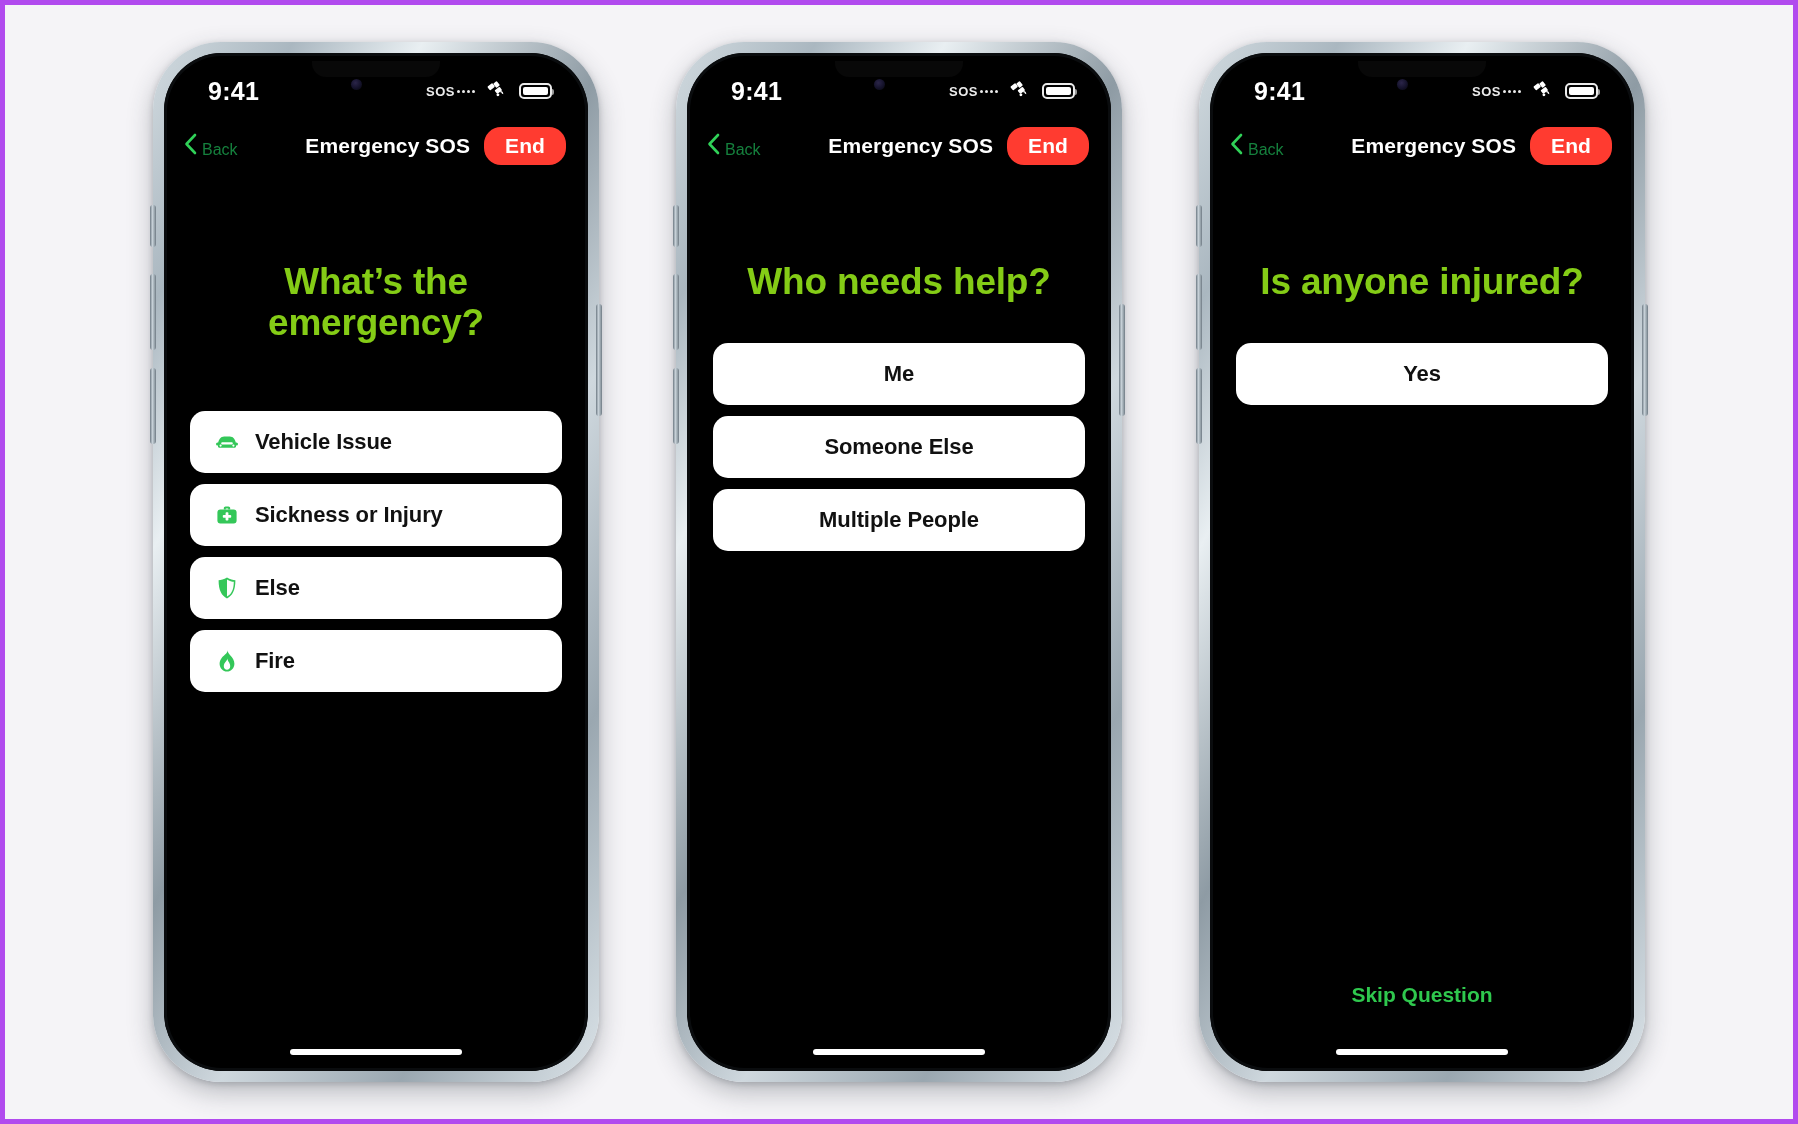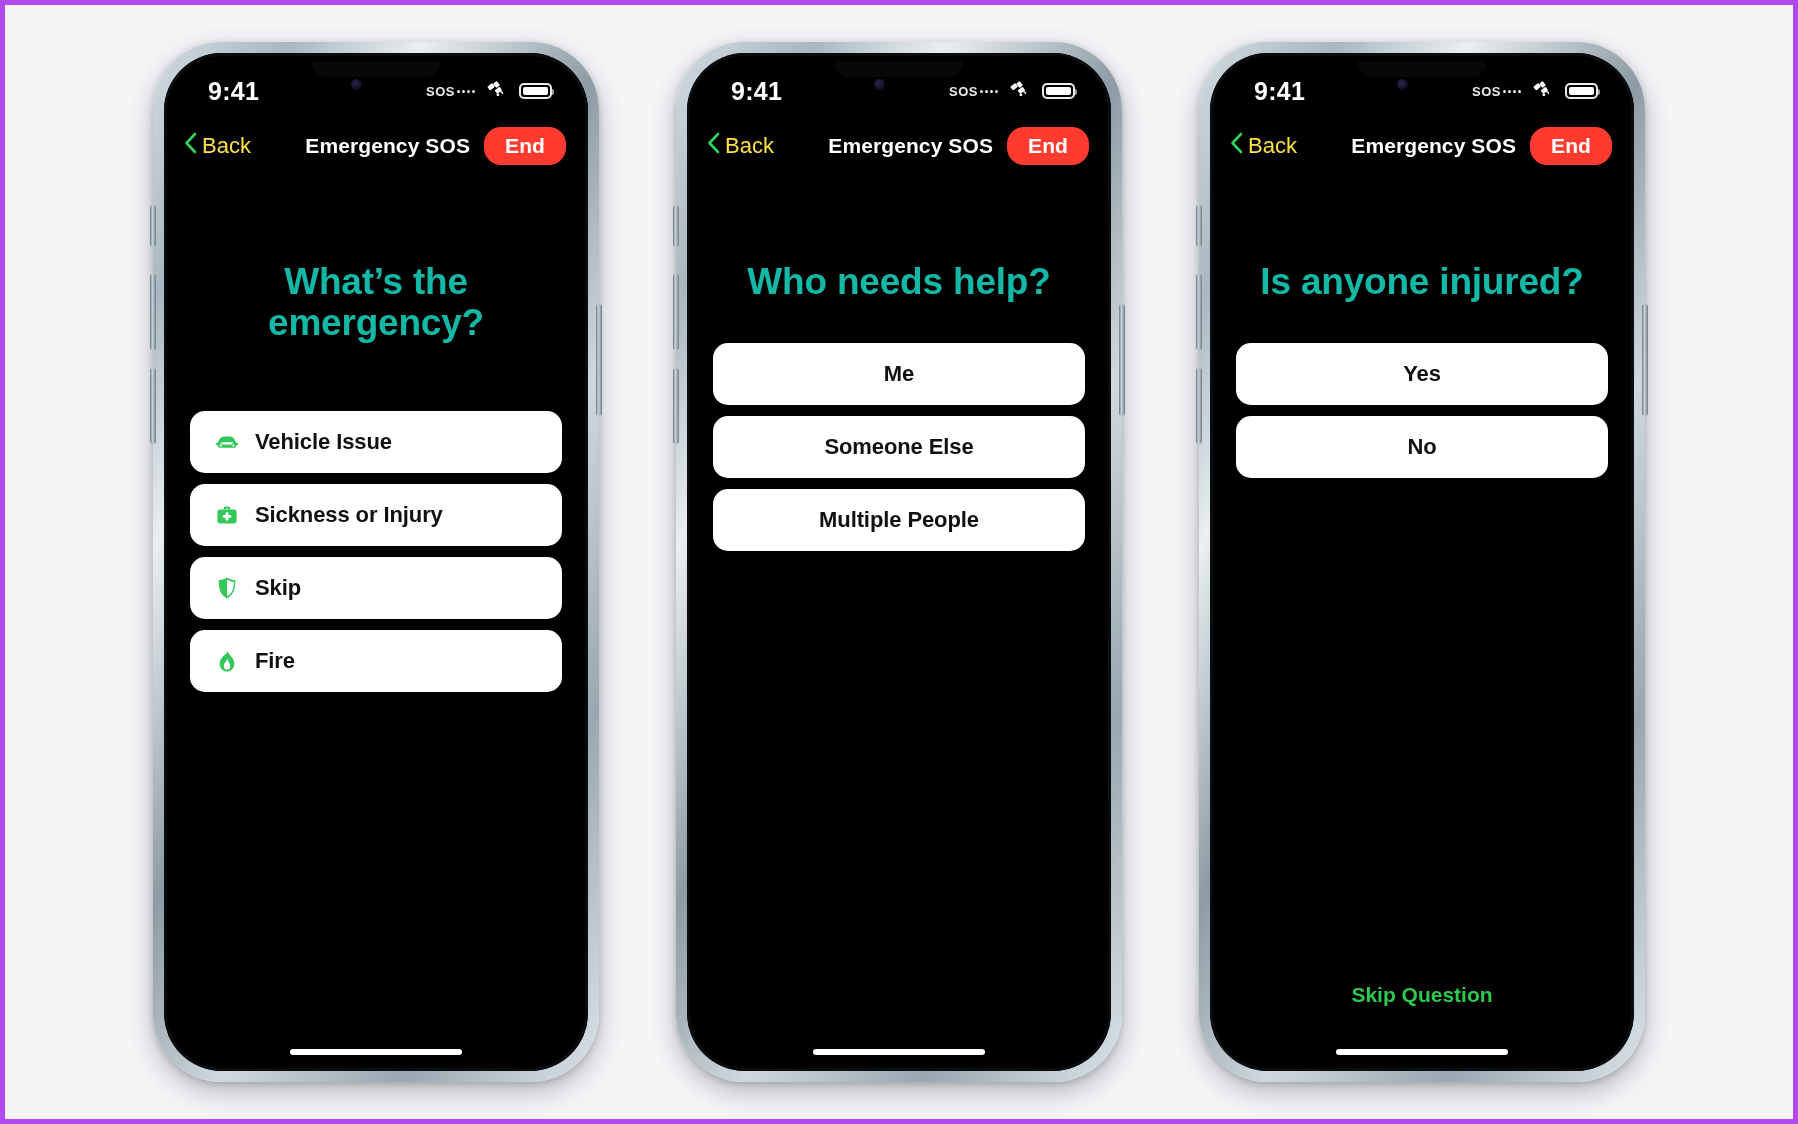--- a/index.html
+++ b/index.html
@@ -152,24 +152,24 @@
   .navbar {
     position: relative;
     height: 62px;
     display: flex;
     align-items: center;
     padding: 0 22px 0 20px;
     z-index: 7;
   }
   .nav-back {
     display: flex;
-    align-items: center;
+    align-items: flex-end;
     gap: 5px;
-    color: #fde047;
-    font-size: 22px;
+    color: #15803d;
+    font-size: 16px;
     font-weight: 400;
     cursor: pointer;
     min-width: 96px;
   }
   .nav-back .chev { display: block; }
   .nav-title {
     flex: 1;
     text-align: right;
     color: #fff;
     font-size: 21px;
@@ -198,21 +198,21 @@
   .screen-body {
     position: relative;
     height: calc(100% - 124px);
     display: flex;
     flex-direction: column;
     padding: 0 26px;
     z-index: 4;
   }
 
   .question {
-    color: #14b8a6;
+    color: #84cc16;
     font-size: 37px;
     font-weight: 700;
     text-align: center;
     line-height: 1.12;
     letter-spacing: -.2px;
     margin-top: 84px;
     white-space: pre-line;
   }
   .question.narrow { max-width: 280px; margin-left: auto; margin-right: auto; }
 
@@ -364,21 +364,21 @@
           <span class="opt-label">Sickness or Injury</span>
         </button>
 
         <button class="option">
           <span class="opt-icon">
             <svg width="20" height="24" viewBox="0 0 20 24" aria-hidden="true">
               <path d="M10 1.6 C13 3.4 16.2 4.2 18.4 4.2 C18.4 14.4 15.4 19.6 10 22.4 C4.6 19.6 1.6 14.4 1.6 4.2 C3.8 4.2 7 3.4 10 1.6 Z" fill="#34c759"></path>
               <path d="M10 3.4 C10 3.4 10 3.4 10 3.4 C12.5 4.9 15 5.7 16.8 5.8 C16.7 14 14.4 18.2 10 20.6 Z" fill="#ffffff" opacity=".98"></path>
             </svg>
           </span>
-          <span class="opt-label">Skip</span>
+          <span class="opt-label">Else</span>
         </button>
 
 
         <button class="option">
           <span class="opt-icon">
             <svg width="18" height="24" viewBox="0 0 18 24" aria-hidden="true">
               <path d="M9.6 1.2 C9.6 4.4 6.4 5.6 4 8.6 C2.2 10.8 1.6 13 1.6 14.8 C1.6 19.2 5 22.6 9 22.6 C13 22.6 16.4 19.2 16.4 14.8 C16.4 11.4 14.6 8.8 12.4 6.4 C11 4.8 9.6 3.2 9.6 1.2 Z" fill="#34c759"></path>
               <path d="M9.4 9.6 C9.4 11.6 7.4 12.6 6.4 14.6 C5.9 15.6 5.8 16.4 5.8 17.2 C5.8 19.4 7.2 20.8 9 20.8 C10.8 20.8 12.2 19.4 12.2 17.2 C12.2 15.4 11.4 14 10.4 12.6 C9.8 11.7 9.4 10.7 9.4 9.6 Z" fill="#ffffff"></path>
             </svg>
           </span>
@@ -523,23 +523,20 @@
       </span>
     </div>
 
     <div class="screen-body">
       <div class="question">Is anyone injured?</div>
 
       <div class="options">
         <button class="option centered">
           <span class="opt-label">Yes</span>
         </button>
-        <button class="option centered">
-          <span class="opt-label">No</span>
-        </button>
       </div>
 
       <div class="spacer"></div>
 
       <div class="skip">Skip Question</div>
     </div>
 
     <span class="home-indicator"></span>
   </div>
 </div>

